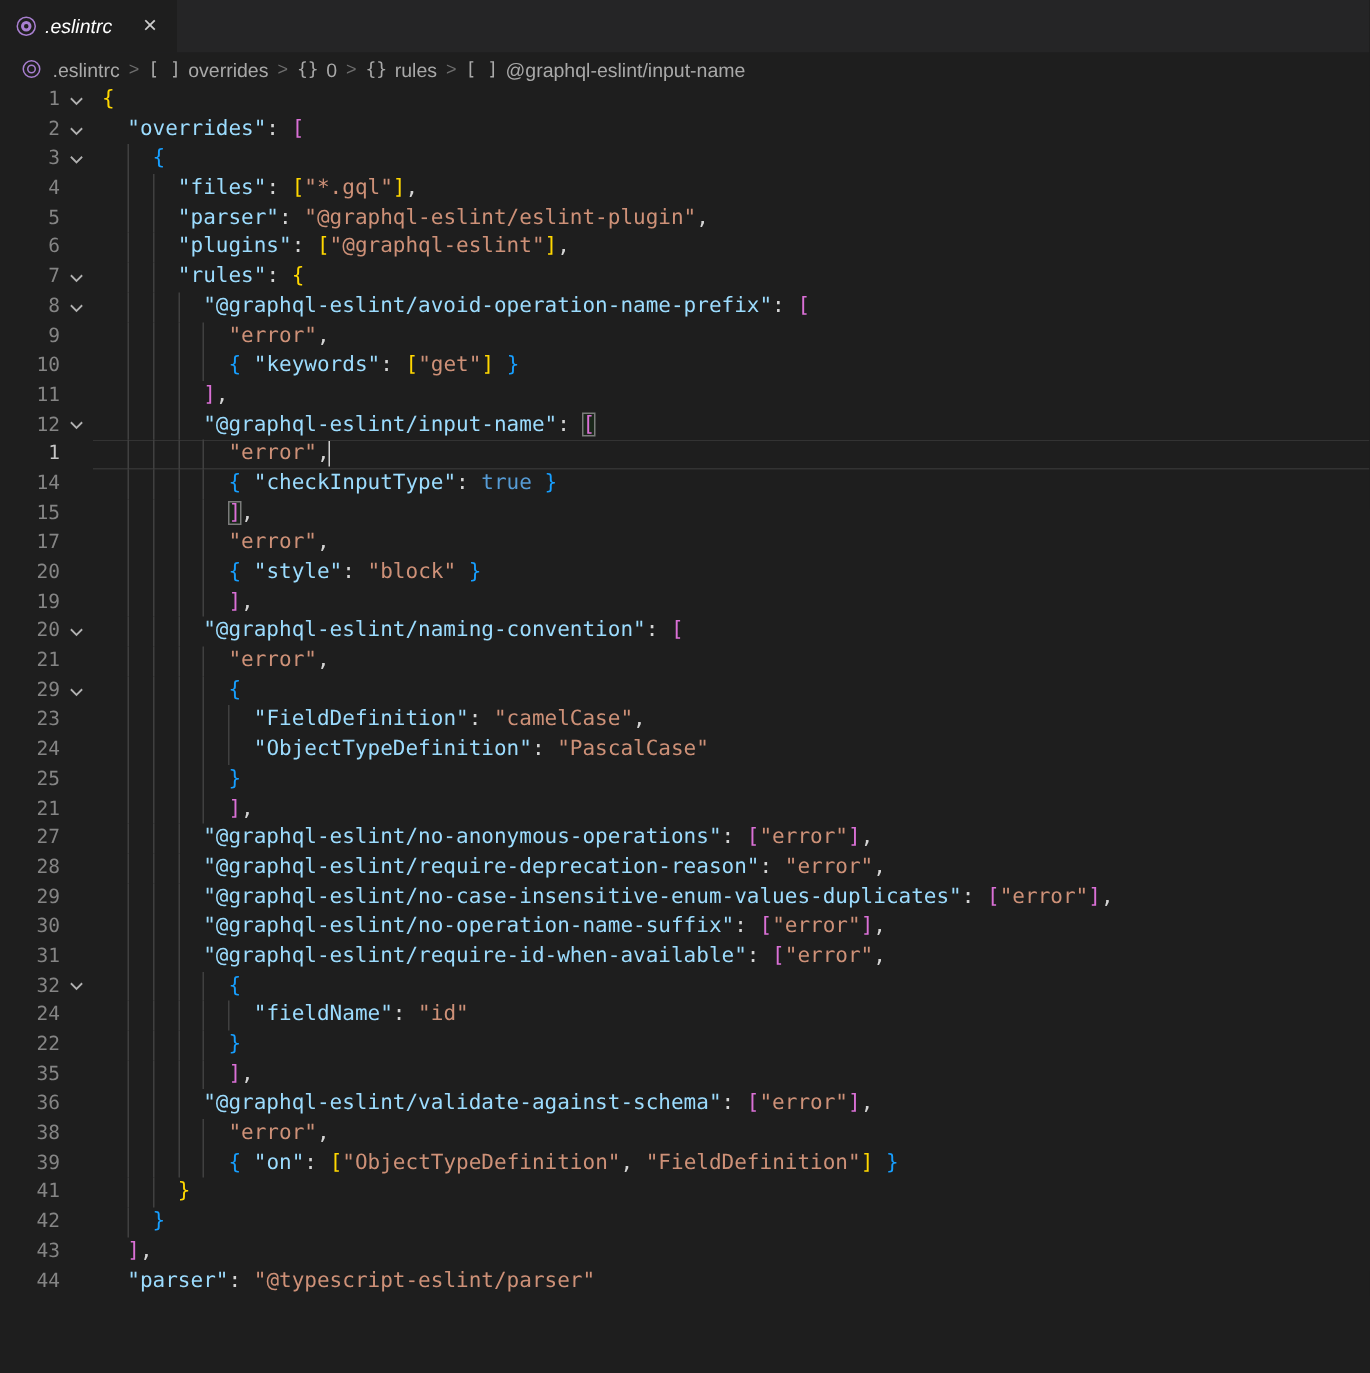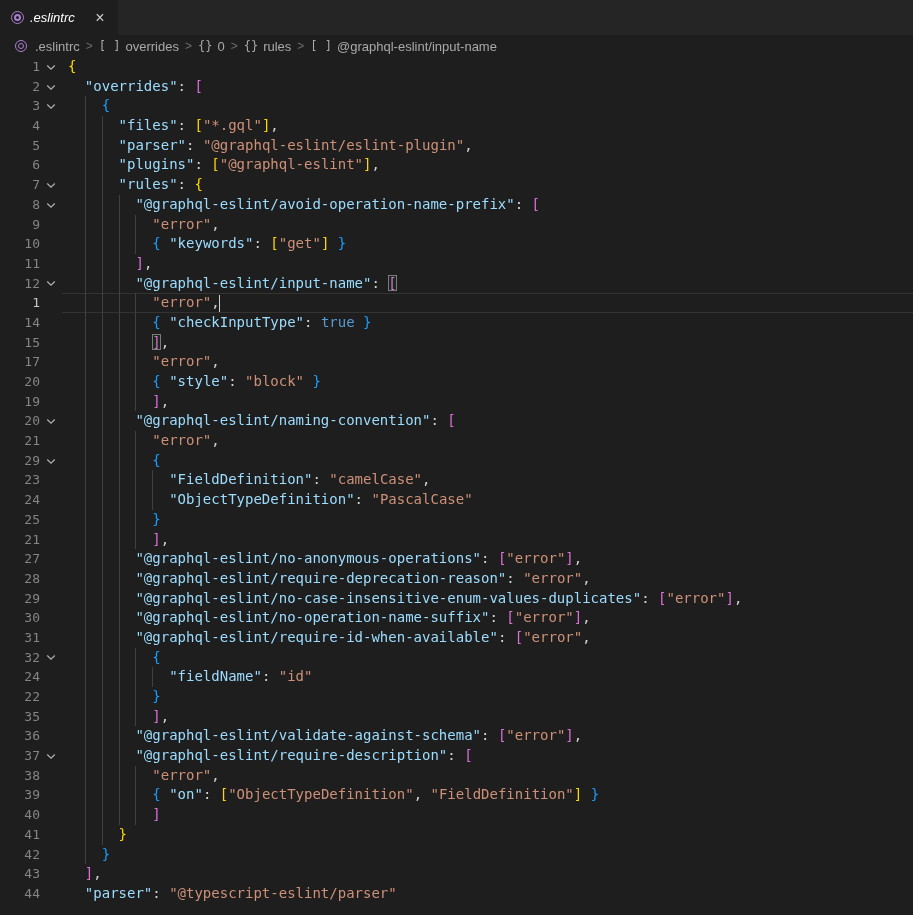--- a/index.html
+++ b/index.html
@@ -300,44 +300,30 @@
         <span class="num">35</span>
         <span class="fold"></span>
         <span class="content"><span class="g" style="left: calc(2ch + 6px);"></span><span class="g" style="left: calc(4ch + 6px);"></span><span class="g" style="left: calc(6ch + 6px);"></span><span class="g" style="left: calc(8ch + 6px);"></span>          <span class="tk-b2">]</span><span class="tk-pun">,</span></span>
       </div>
       <div class="line">
         <span class="num">36</span>
         <span class="fold"></span>
         <span class="content"><span class="g" style="left: calc(2ch + 6px);"></span><span class="g" style="left: calc(4ch + 6px);"></span><span class="g" style="left: calc(6ch + 6px);"></span>        <span class="tk-key">"@graphql-eslint/validate-against-schema"</span><span class="tk-pun">: </span><span class="tk-b2">[</span><span class="tk-str">"error"</span><span class="tk-b2">]</span><span class="tk-pun">,</span></span>
       </div>
       <div class="line">
-        <span class="num">37</span>
-        <span class="fold">
-          <svg width="12" height="12" viewBox="0 0 16 16">
-            <path d="M3 6l5 5 5-5" fill="none" stroke="#b0b0b0" stroke-width="1.6"></path>
-          </svg>
-        </span>
-        <span class="content"><span class="g" style="left: calc(2ch + 6px);"></span><span class="g" style="left: calc(4ch + 6px);"></span><span class="g" style="left: calc(6ch + 6px);"></span>        <span class="tk-key">"@graphql-eslint/require-description"</span><span class="tk-pun">: </span><span class="tk-b2">[</span></span>
-      </div>
-      <div class="line">
         <span class="num">38</span>
         <span class="fold"></span>
         <span class="content"><span class="g" style="left: calc(2ch + 6px);"></span><span class="g" style="left: calc(4ch + 6px);"></span><span class="g" style="left: calc(6ch + 6px);"></span><span class="g" style="left: calc(8ch + 6px);"></span>          <span class="tk-str">"error"</span><span class="tk-pun">,</span></span>
       </div>
       <div class="line">
         <span class="num">39</span>
         <span class="fold"></span>
         <span class="content"><span class="g" style="left: calc(2ch + 6px);"></span><span class="g" style="left: calc(4ch + 6px);"></span><span class="g" style="left: calc(6ch + 6px);"></span><span class="g" style="left: calc(8ch + 6px);"></span>          <span class="tk-b3">{</span><span class="tk-pun"> </span><span class="tk-key">"on"</span><span class="tk-pun">: </span><span class="tk-b1">[</span><span class="tk-str">"ObjectTypeDefinition"</span><span class="tk-pun">, </span><span class="tk-str">"FieldDefinition"</span><span class="tk-b1">]</span><span class="tk-pun"> </span><span class="tk-b3">}</span></span>
       </div>
       <div class="line">
-        <span class="num">40</span>
-        <span class="fold"></span>
-        <span class="content"><span class="g" style="left: calc(2ch + 6px);"></span><span class="g" style="left: calc(4ch + 6px);"></span><span class="g" style="left: calc(6ch + 6px);"></span><span class="g" style="left: calc(8ch + 6px);"></span>          <span class="tk-b2">]</span></span>
-      </div>
-      <div class="line">
         <span class="num">41</span>
         <span class="fold"></span>
         <span class="content"><span class="g" style="left: calc(2ch + 6px);"></span><span class="g" style="left: calc(4ch + 6px);"></span>      <span class="tk-b1">}</span></span>
       </div>
       <div class="line">
         <span class="num">42</span>
         <span class="fold"></span>
         <span class="content"><span class="g" style="left: calc(2ch + 6px);"></span>    <span class="tk-b3">}</span></span>
       </div>
       <div class="line">

